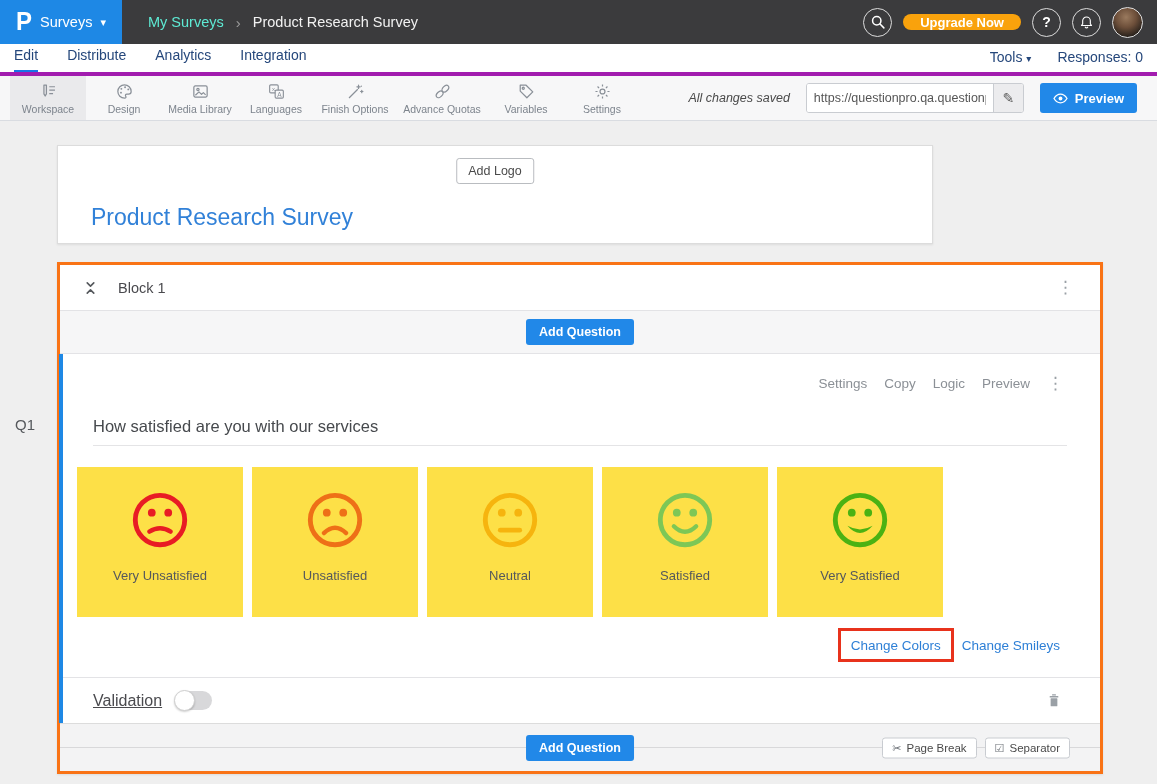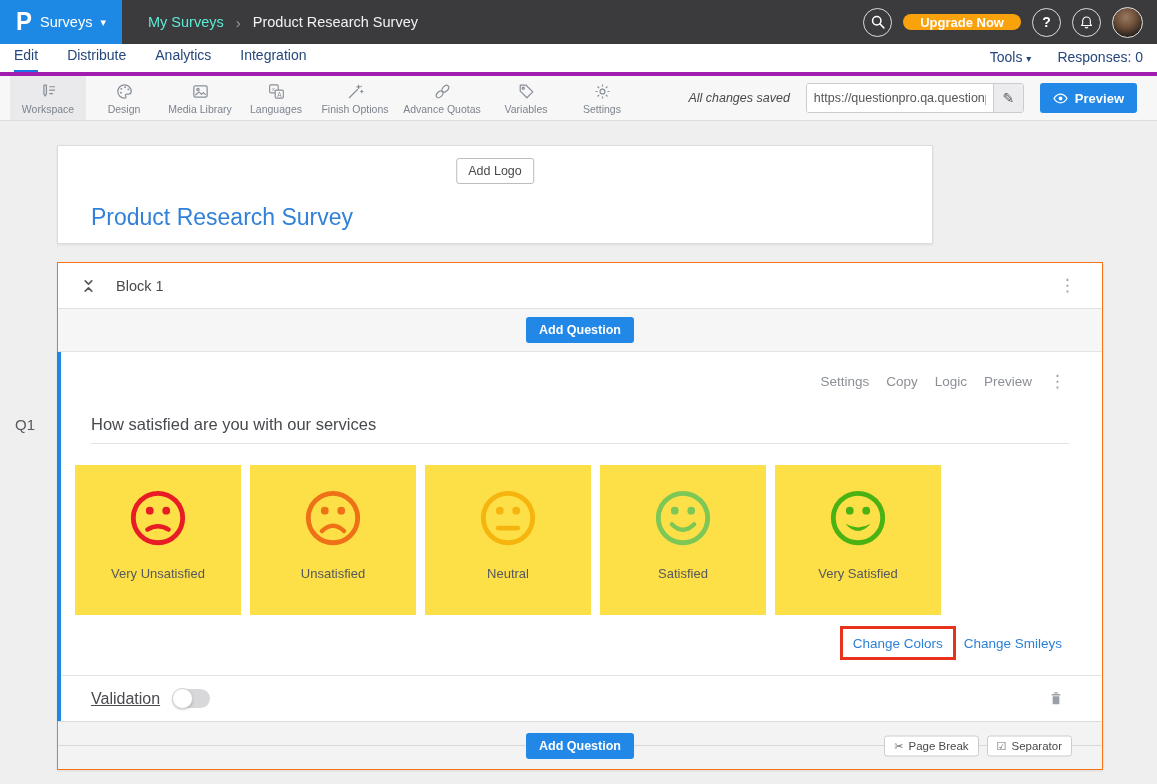--- a/index.html
+++ b/index.html
@@ -46,21 +46,21 @@
   .preview-btn { height:30px; padding:0 13px; background:#2188e8; border:none; border-radius:3px; color:#fff; font-size:13px; font-weight:bold; font-family:inherit; display:flex; align-items:center; gap:7px; cursor:pointer; }
 
   
   .content { position:relative; height:663px; background:#efefef; padding-top:24px; }
   .q-number { position:absolute; left:15px; top:295px; font-size:15px; color:#55585c; }
 
   .survey-card { margin-left:57px; width:876px; height:99px; background:#fff; border:1px solid #dcdcdc; box-shadow:0 1px 2px rgba(0,0,0,.08); position:relative; }
   .add-logo-btn { position:absolute; left:50%; transform:translateX(-50%); top:12px; background:#fff; border:1px solid #b9bcc0; border-radius:3px; padding:5px 11px; font-size:12.5px; color:#4a4a4a; font-family:inherit; cursor:pointer; }
   .survey-title { position:absolute; left:33px; top:58px; font-size:23px; color:#3181d8; font-weight:500; }
 
-  .block-card { margin:18px 0 0 57px; width:1046px; background:#fff; border:1px solid #f97316; box-shadow:0 1px 2px rgba(0,0,0,.08); }
+  .block-card { margin:18px 0 0 57px; width:1046px; background:#fff; border:3px solid #f97316; box-shadow:0 1px 2px rgba(0,0,0,.08); }
   .block-header { height:46px; display:flex; align-items:center; border-bottom:1px solid #e3e3e6; }
   .collapse-btn { margin-left:23px; cursor:pointer; display:flex; }
   .block-title { margin-left:20px; font-size:14.5px; color:#4a4a4e; }
   .kebab { color:#9aa0a6; font-size:17px; line-height:1; cursor:pointer; letter-spacing:0; }
   .block-header .kebab { margin-left:auto; margin-right:26px; }
   .addq-strip { height:43px; background:#f6f6f7; border-bottom:1px solid #e3e3e6; display:flex; align-items:center; justify-content:center; }
   .addq-btn { background:#2188e8; color:#fff; border:none; border-radius:3px; padding:6px 13px; font-size:12.5px; font-weight:bold; font-family:inherit; cursor:pointer; }
 
   .question-card { background:#fff; border-left:4px solid #1e88e5; margin-left:-1px; }
   .actions-row { display:flex; justify-content:flex-end; align-items:center; gap:17px; padding:21px 36px 0 0; }

